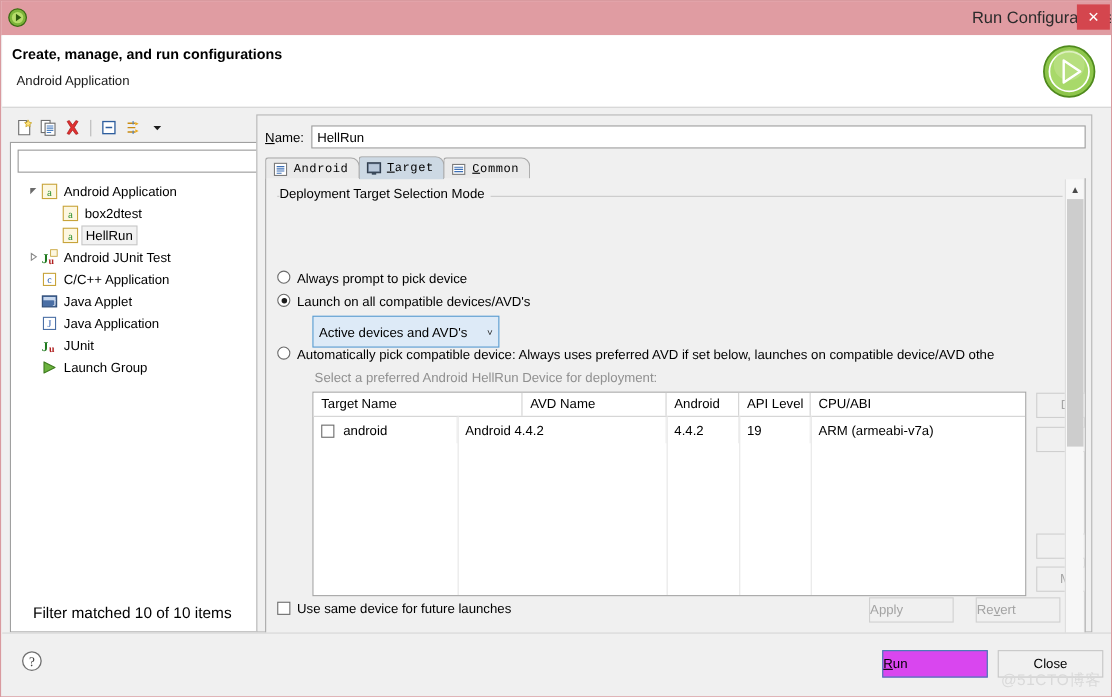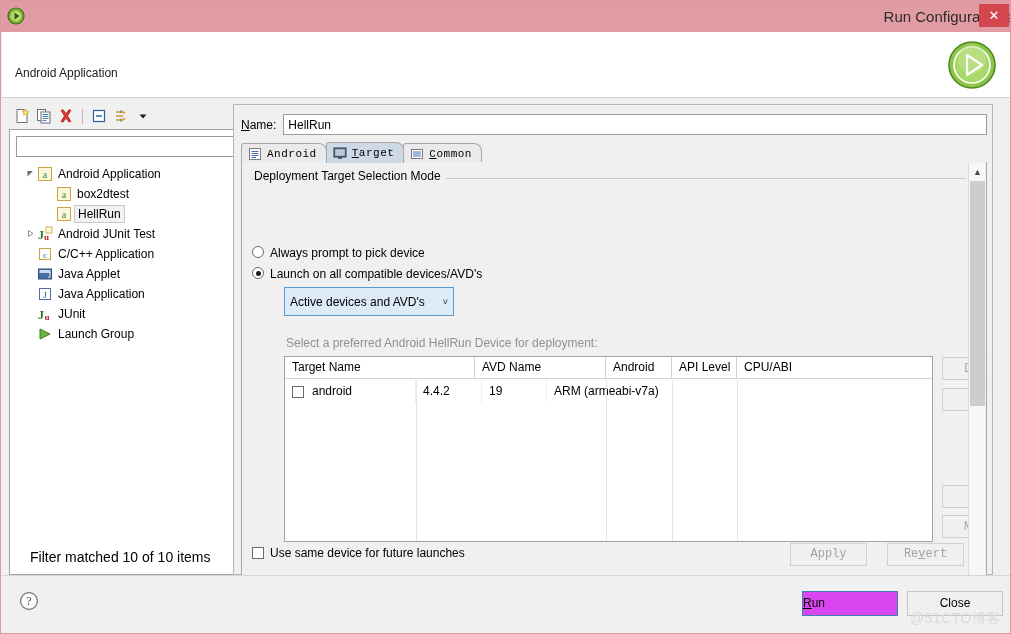--- a/index.html
+++ b/index.html
@@ -512,23 +512,22 @@
   
   .flat-btn {
     position: absolute;
     width: 77px; height: 23px;
     box-sizing: border-box;
     border: 1px solid #d0d0d0;
     background: #f0f0f0;
     color: #a3a3a3;
     font-size: 12px;
     line-height: 21px;
-    text-align: center;
+    text-align: left;
     cursor: default;
-    font-family: Liberation Mono, monospace;
   }
   .flat-btn u { text-decoration: underline; }
 
   
   #footer {
     position: absolute;
     left: 1px; bottom: 1px;
     width: 1009px;
     height: 57px;
     background: #f0f0f0;
@@ -590,20 +589,21 @@
         <circle cx="9" cy="9" r="8" fill="#7db53a" stroke="#3c6b14" stroke-width="1.2"></circle>
         <circle cx="9" cy="9" r="5.2" fill="#b6dc6a"></circle>
         <path d="M7.5 5.6 L12.4 9 L7.5 12.4 Z" fill="#2e5a0e"></path>
       </svg>
     </div>
     <div id="title-text">Run Configurations</div>
     <div id="close-btn">✕</div>
   </div>
 
   <div id="header">
+    <div id="header-title">Create, manage, and run configurations</div>
     <div id="header-sub">Android Application</div>
     <div id="header-run-icon">
       <svg width="50" height="50" viewBox="0 0 50 50">
         <circle cx="25" cy="25" r="23" fill="#8ec64b" stroke="#4f8a1d" stroke-width="1.6"></circle>
         <circle cx="25" cy="25" r="18" fill="#a8d96a" stroke="#ffffff" stroke-width="1.6"></circle>
         <circle cx="25" cy="19" r="14" fill="#c2e48f" opacity="0.55"></circle>
         <path d="M20 15 L35 25 L20 35 Z" fill="none" stroke="#ffffff" stroke-width="2.2" stroke-linejoin="round"></path>
       </svg>
     </div>
   </div>
@@ -824,34 +824,39 @@
         <div class="radio-row" style="left:10px; top:105px;">
           <span class="radio checked"></span>
           <span>Launch on all compatible devices/AVD's</span>
         </div>
 
         <div id="combo" style="left:42px; top:125px;">
           <span>Active devices and AVD's</span>
           <span id="combo-arrow">˅</span>
         </div>
 
+        <div class="radio-row" style="left:10px; top:153px;">
+          <span class="radio"></span>
+          <span>Automatically pick compatible device: Always uses preferred AVD if set below, launches on compatible device/AVD othe</span>
+        </div>
 
         <div id="avd-hint" style="left:44px; top:174px; position:absolute;">Select a preferred Android HellRun Device for deployment:</div>
 
         <div id="avd-table" style="left:42px; top:194px; width:649px; height:186px;">
           <div id="thead">
               <div class="th" style="width: 190px;">Target Name</div>
               <div class="th" style="width: 131px;">AVD Name</div>
               <div class="th" style="width: 66px;">Android</div>
               <div class="th" style="width: 65px;">API Level</div>
               <div class="th" style="width: 195px; flex: 1 1 0%; border-right: none;">CPU/ABI</div>
             </div>
           <div id="tbody">
               <div class="trow">
                 <div class="td" style="width: 131px;"><span class="chk"></span><span>android</span></div>
+                <div class="td" style="width: 190px;">Android 4.4.2</div>
                 <div class="td" style="width: 66px;">4.4.2</div>
                 <div class="td" style="width: 65px;">19</div>
                 <div class="td" style="width: 195px; flex: 1 1 0%; border-right: none;">ARM (armeabi-v7a)</div>
               </div>
             </div>
         <div class="col-sep" style="left: 131px;"></div>
             <div class="col-sep" style="left: 321px;"></div>
             <div class="col-sep" style="left: 387px;"></div>
             <div class="col-sep" style="left: 452px;"></div>
           </div>

